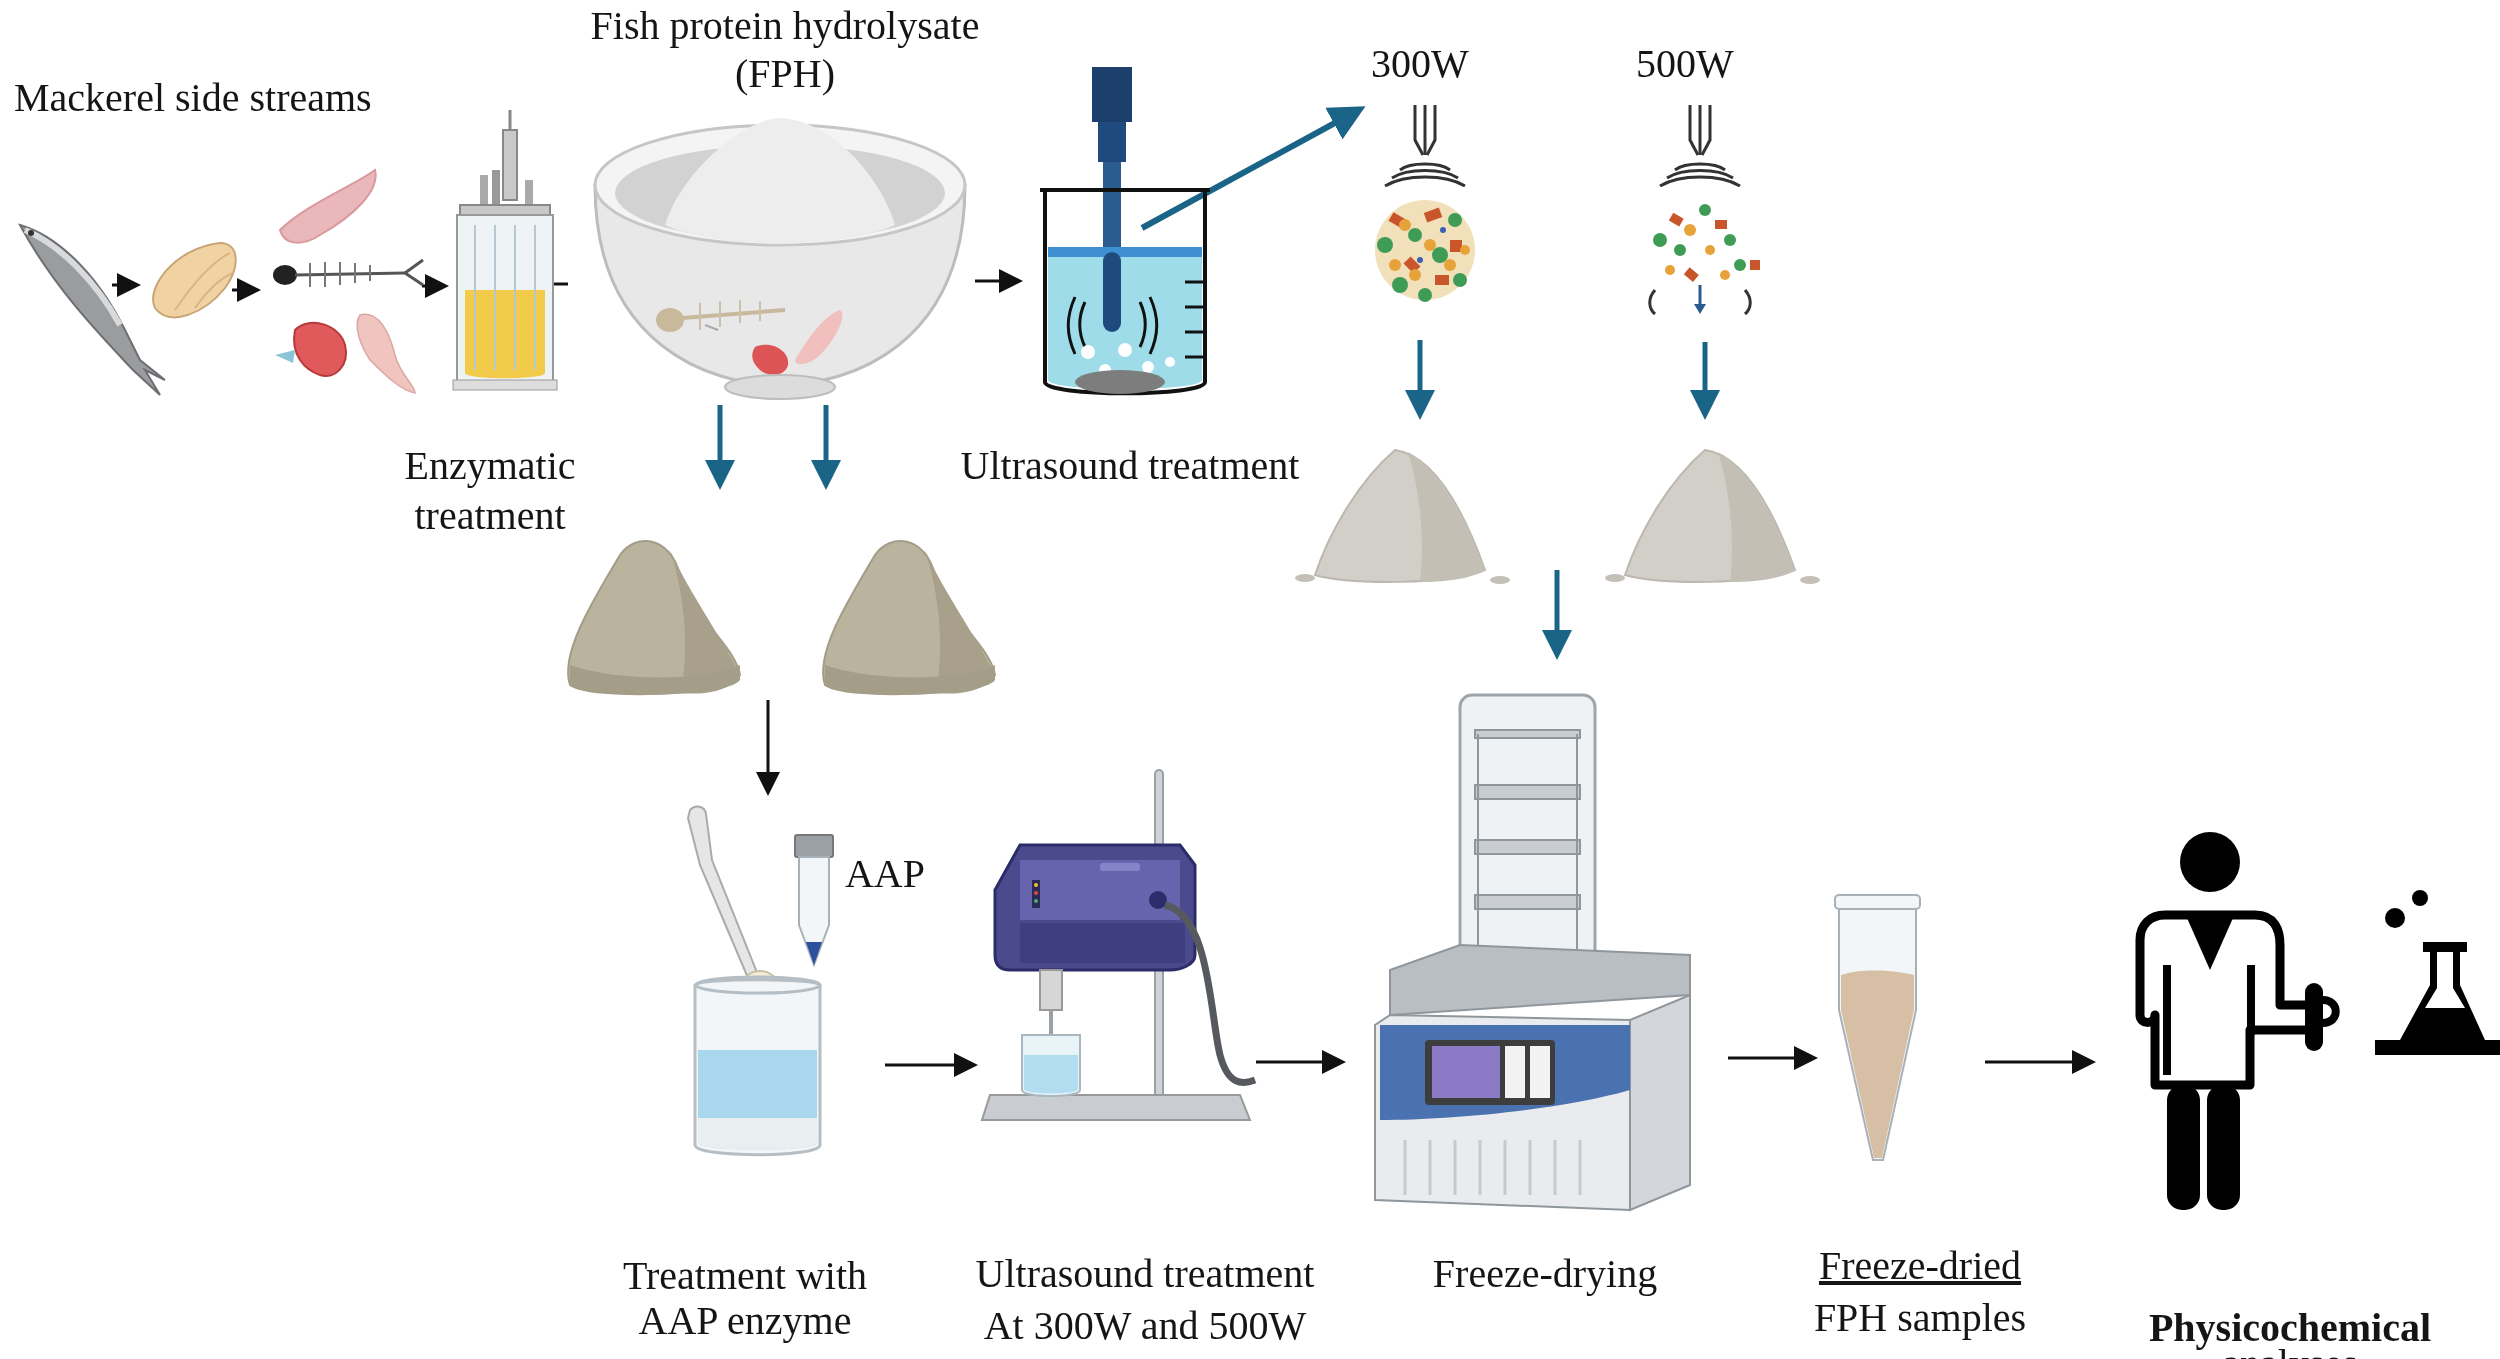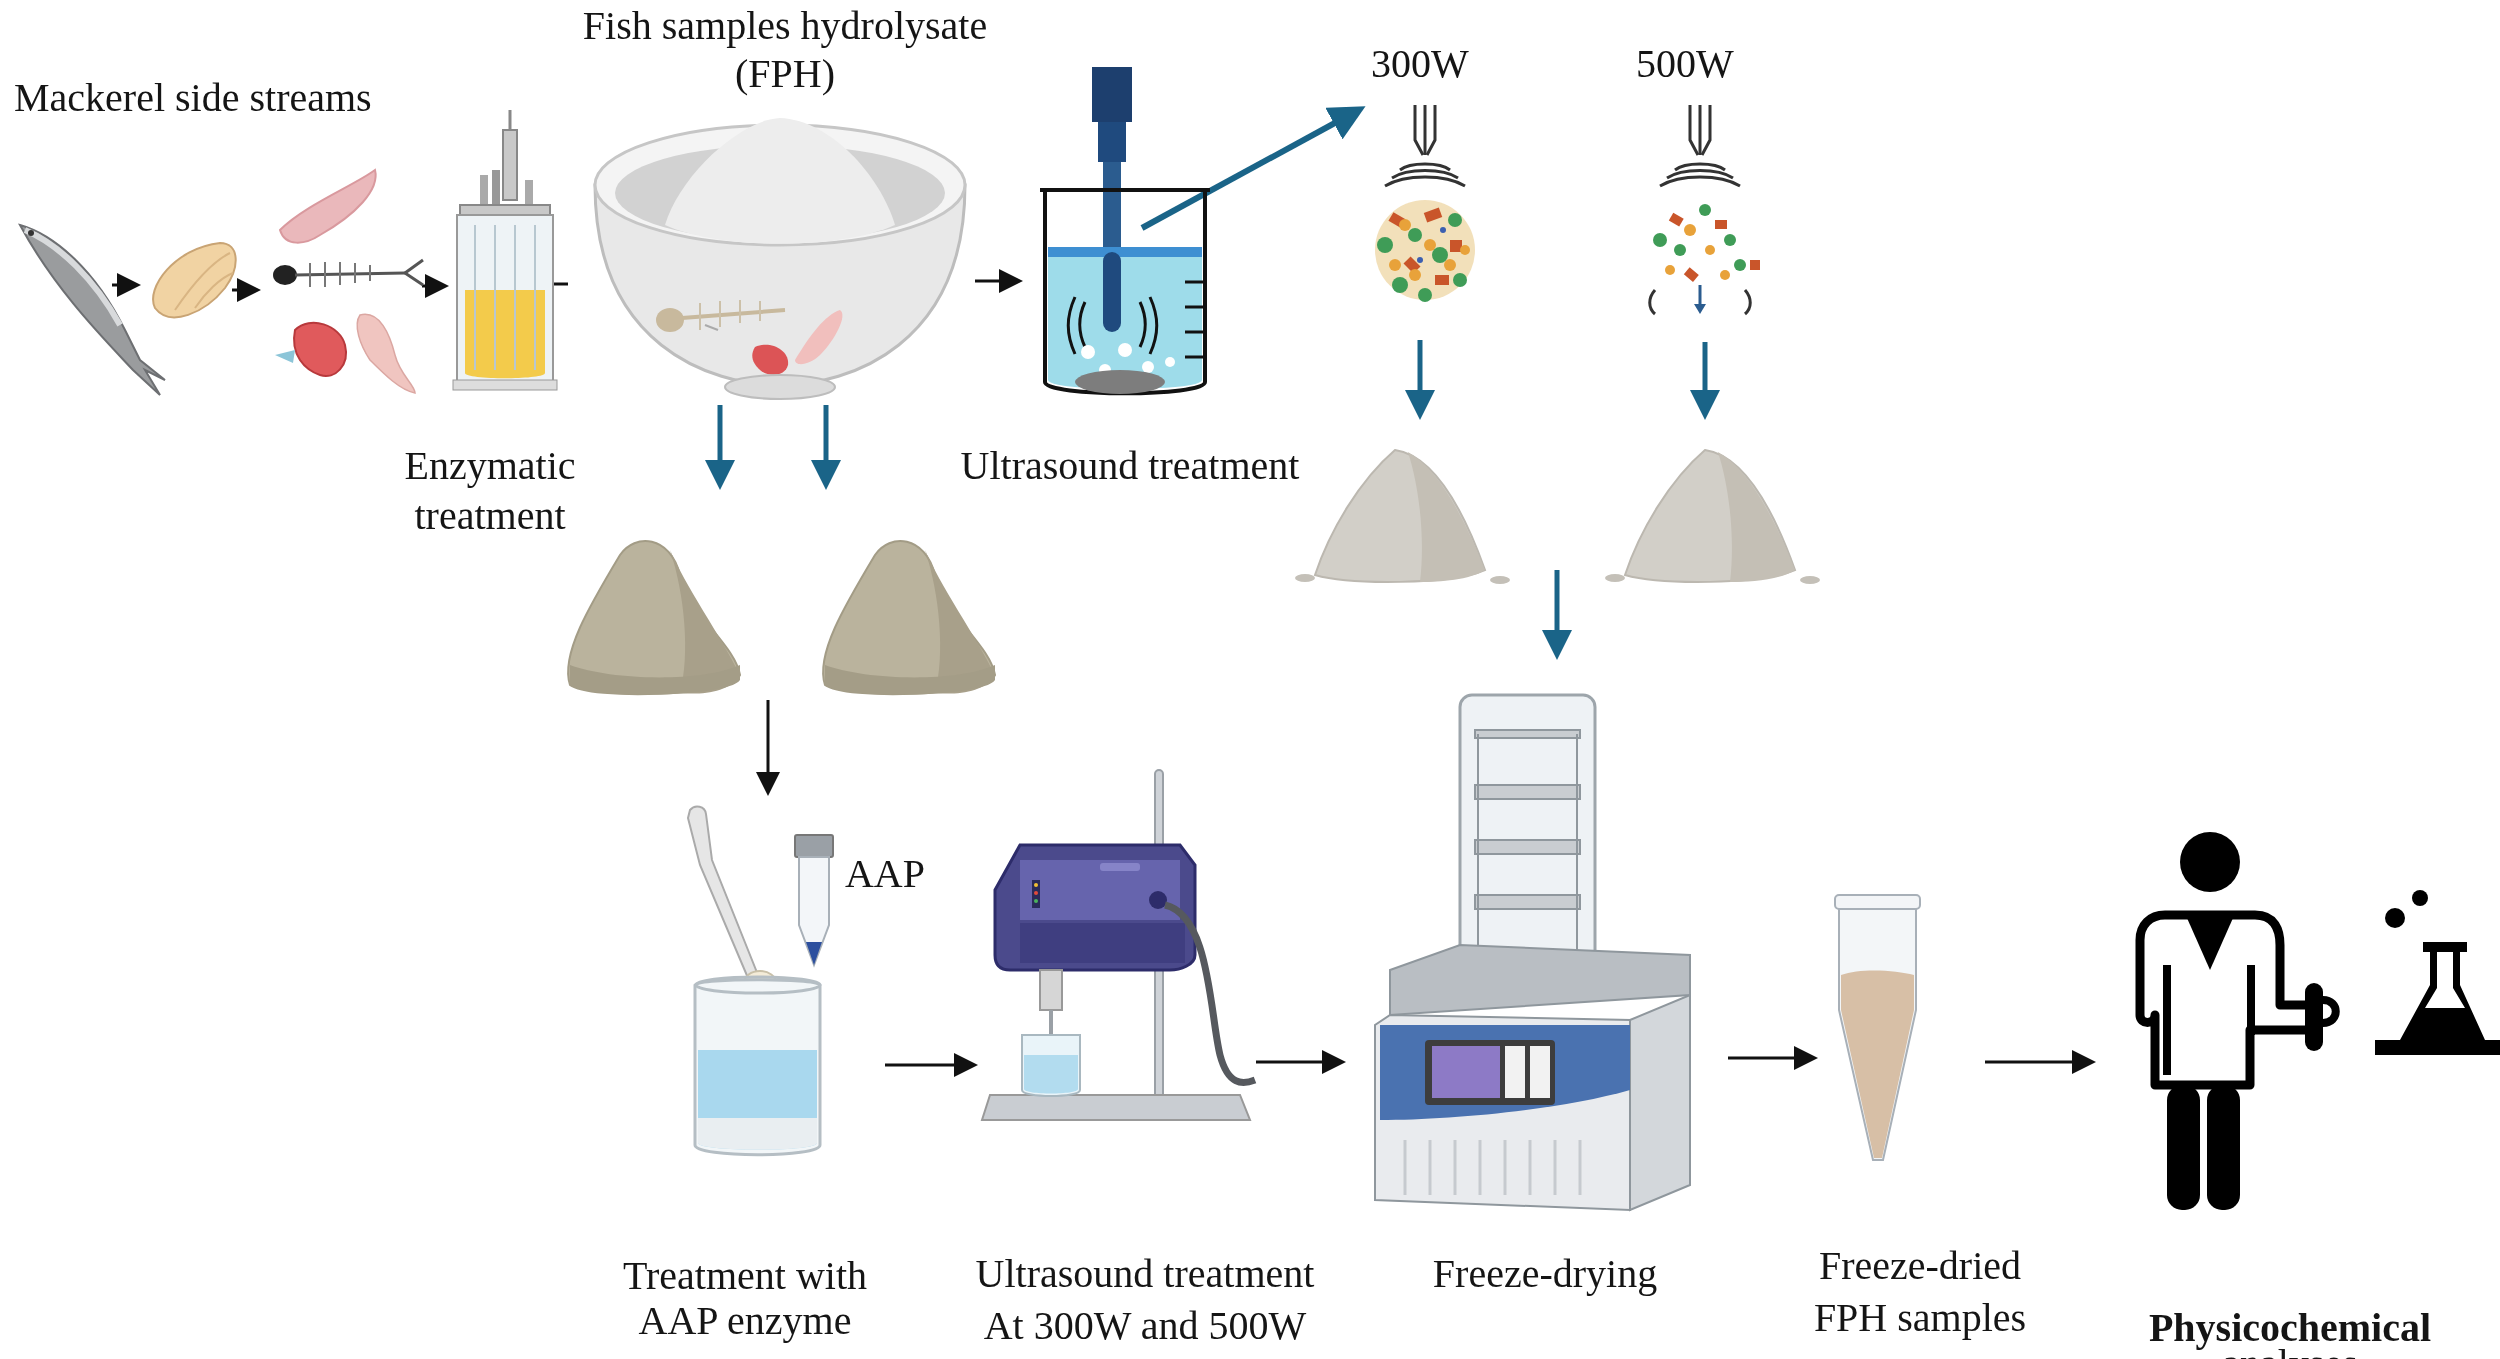--- a/index.html
+++ b/index.html
@@ -40,21 +40,21 @@
 
   <line x1="768" y1="700" x2="768" y2="790" stroke="#111" stroke-width="3" marker-end="url(#ahb)"></line>
 
   <line x1="885" y1="1065" x2="972" y2="1065" stroke="#111" stroke-width="3" marker-end="url(#ahb)"></line>
   <line x1="1256" y1="1062" x2="1340" y2="1062" stroke="#111" stroke-width="3" marker-end="url(#ahb)"></line>
   <line x1="1728" y1="1058" x2="1812" y2="1058" stroke="#111" stroke-width="3" marker-end="url(#ahb)"></line>
   <line x1="1985" y1="1062" x2="2090" y2="1062" stroke="#111" stroke-width="3" marker-end="url(#ahb)"></line>
 </svg>
 
 <div class="lbl left" style="left:14px;top:74px;">Mackerel side streams</div>
-<div class="lbl" style="left:560px;top:2px;width:450px;">Fish samples hydrolysate</div>
+<div class="lbl" style="left:560px;top:2px;width:450px;">Fish protein hydrolysate</div>
 <div class="lbl" style="left:560px;top:50px;width:450px;">(FPH)</div>
 <div class="lbl" style="left:1340px;top:40px;width:160px;">300W</div>
 <div class="lbl" style="left:1605px;top:40px;width:160px;">500W</div>
 <div class="lbl" style="left:380px;top:442px;width:220px;">Enzymatic</div>
 <div class="lbl" style="left:380px;top:492px;width:220px;">treatment</div>
 <div class="lbl" style="left:930px;top:442px;width:400px;">Ultrasound treatment</div>
 
 <svg class="art" style="left:15px;top:220px;" width="160" height="180" viewBox="0 0 160 180">
   <path d="M5,5 C40,15 80,50 110,110 L125,140 L150,160 L130,150 L145,175 L118,150 C90,120 40,70 5,5 z" fill="#9a9c9e" stroke="#6d6f72" stroke-width="2"></path>
   <path d="M10,10 C45,25 80,60 105,105" stroke="#d8dadc" stroke-width="6" fill="none"></path>
@@ -353,16 +353,16 @@
   <rect x="0" y="160" width="125" height="15" fill="#000"></rect>
   <path d="M25,160 L55,105 L55,72 L48,72 L48,62 L92,62 L92,72 L85,72 L85,105 L110,160 z" fill="#000"></path>
   <path d="M62,72 L78,72 L78,108 L90,128 L50,128 L62,108 z" fill="#fff"></path>
 </svg>
 
 <div class="lbl" style="left:595px;top:1245px;width:300px;margin-top:7px;">Treatment with</div>
 <div class="lbl" style="left:595px;top:1297px;width:300px;">AAP enzyme</div>
 <div class="lbl" style="left:935px;top:1250px;width:420px;">Ultrasound treatment</div>
 <div class="lbl" style="left:935px;top:1302px;width:420px;">At 300W and 500W</div>
 <div class="lbl" style="left:1390px;top:1250px;width:310px;">Freeze-drying</div>
-<div class="lbl" style="left:1760px;top:1242px;width:320px;">Freeze-dried</div>
+<div class="lbl" style="left:1760px;top:1242px;width:320px;text-decoration:underline;">Freeze-dried</div>
 <div class="lbl" style="left:1760px;top:1294px;width:320px;">FPH samples</div>
 <div class="lbl" style="left:2120px;top:1304px;width:340px;font-weight:bold;">Physicochemical</div>
 <div class="lbl" style="left:2120px;top:1297px;width:340px;margin-top:43px;">analyses</div>
 
 </body></html>

